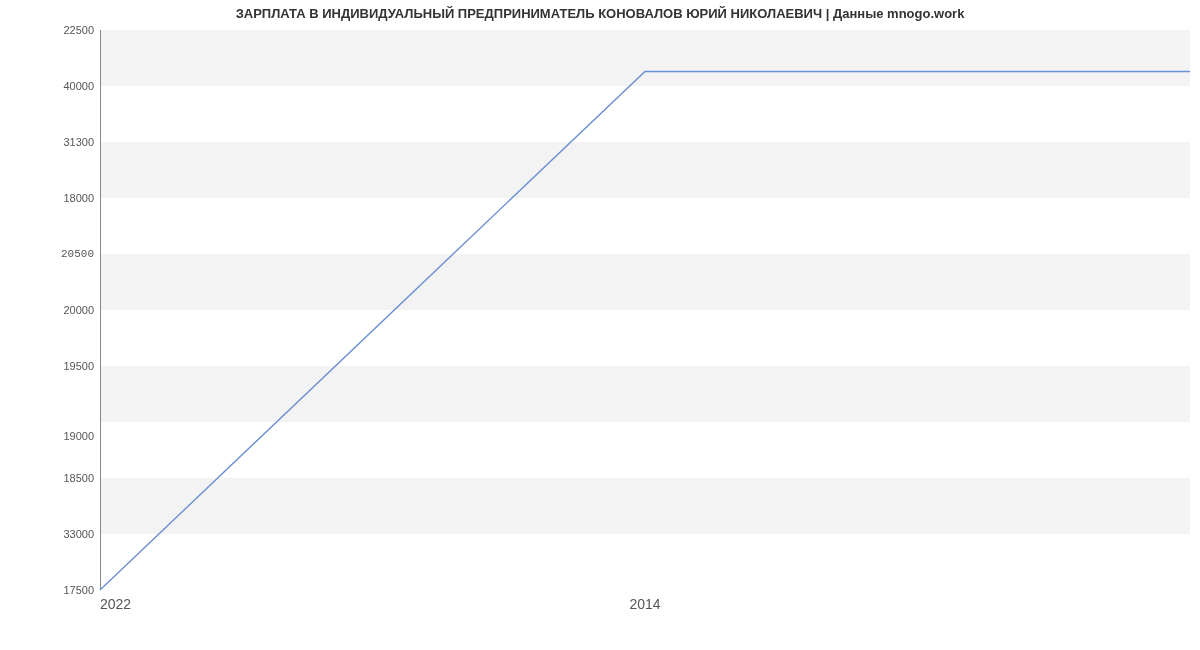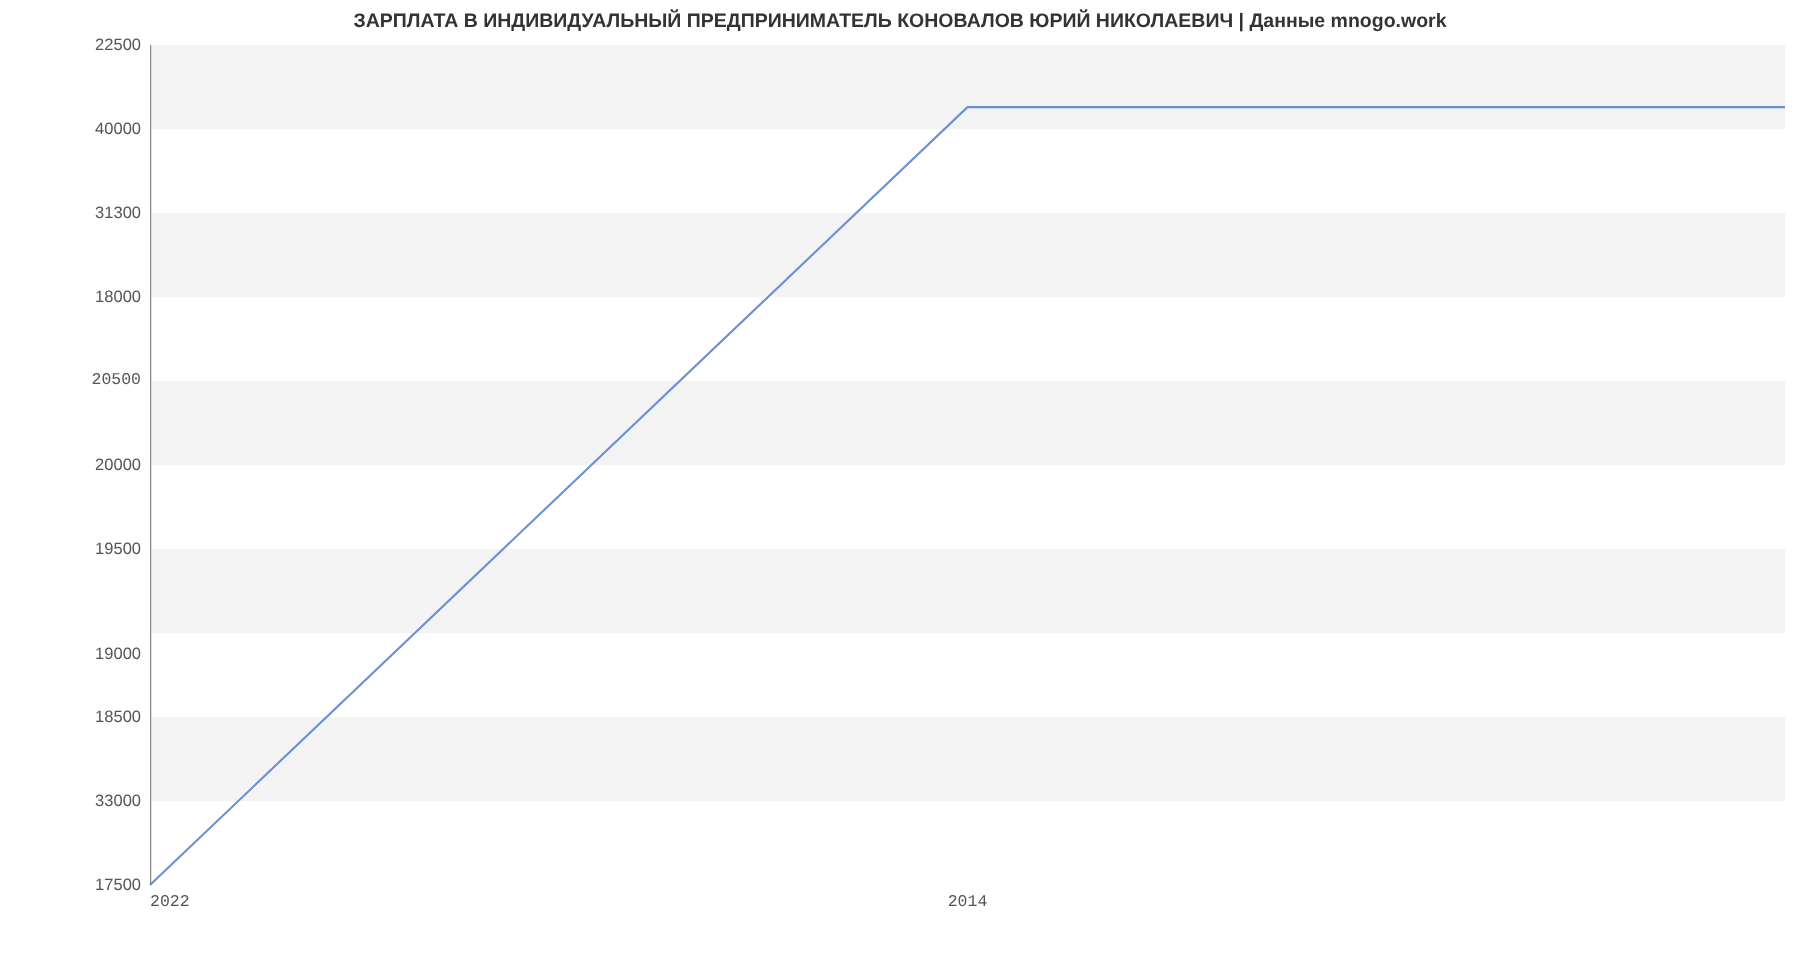--- a/index.html
+++ b/index.html
@@ -48,24 +48,24 @@
     right: 1106px; 
     font-size: 11px;
     color: #555;
     text-align: right;
     transform: translateY(-50%);
     font-family: Arial, sans-serif;
   }
   .x-tick-label {
     position: absolute;
     top: 596px;
-    font-size: 11px;
+    font-size: 14px;
     color: #555;
     transform: translateX(-50%);
-    font-family: Liberation Mono, monospace;
+    font-family: Liberation Sans, sans-serif;
   }
   .x-tick-label.left  { transform: translateX(0); }
   .x-tick-label.right { transform: translateX(-100%); margin-left: 48px; }
   svg.line-layer {
     position: absolute;
     left: 100px;
     top: 30px;
     width: 1090px;
     height: 560px;
     overflow: visible;

